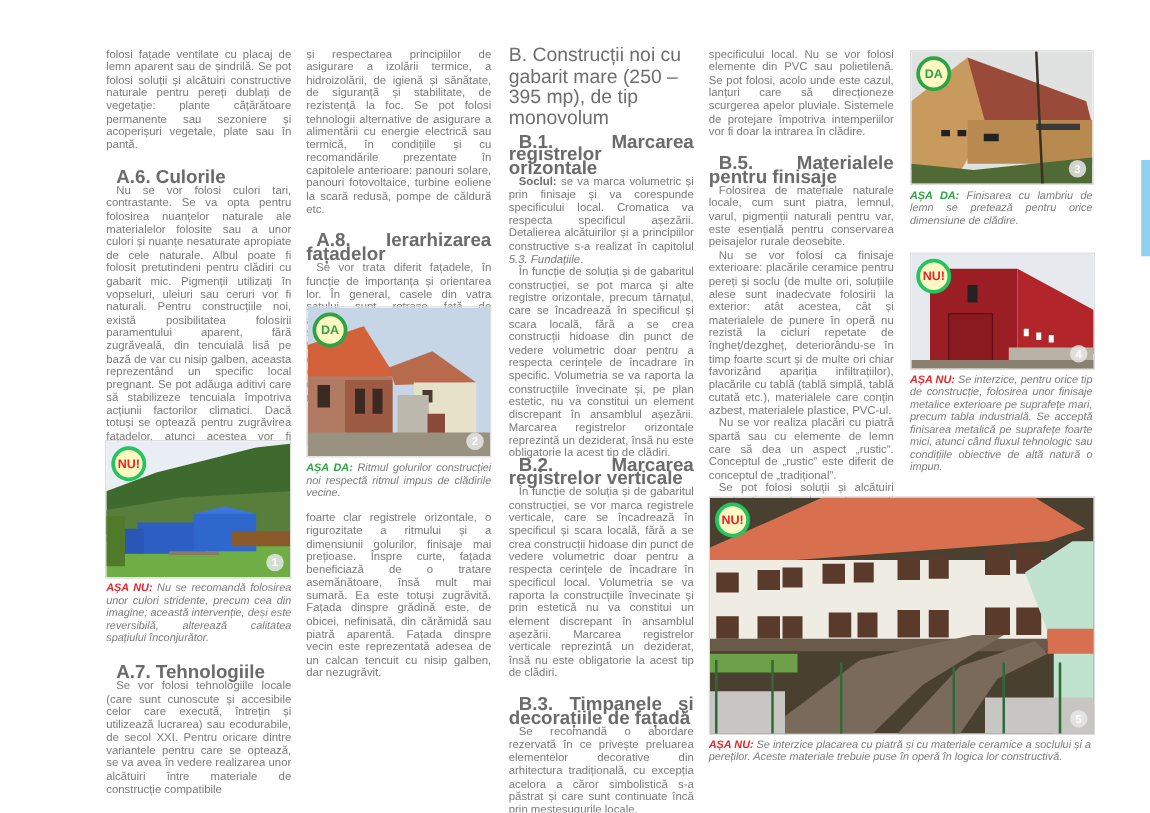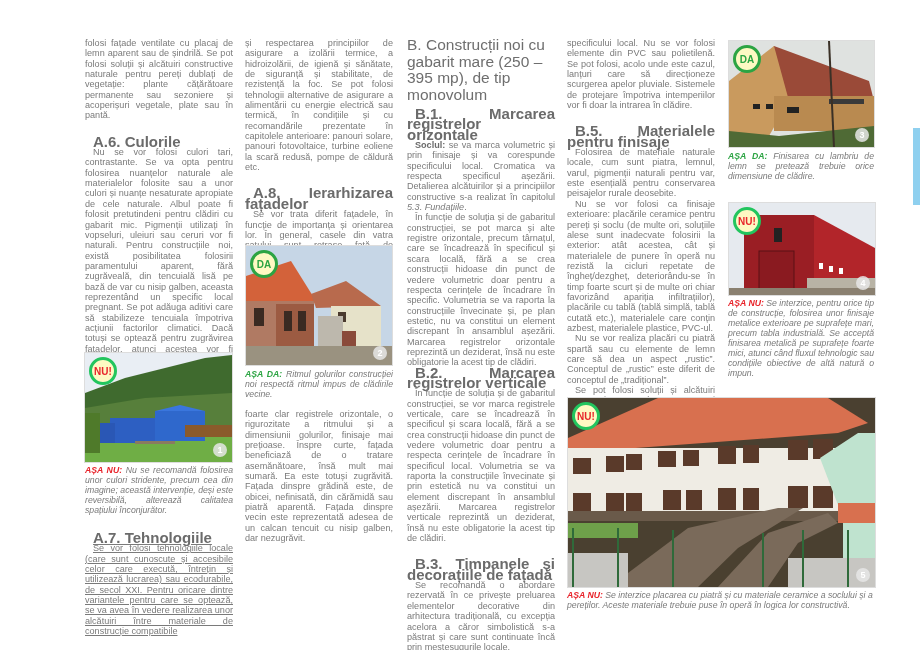--- a/index.html
+++ b/index.html
@@ -44,21 +44,21 @@
     <rect x="50" y="88" width="40" height="3" fill="#8a7a60"></rect>
     <rect x="0" y="60" width="15" height="40" fill="#4f7a2a"></rect>
   </svg>
   <div class="badge nu">NU!</div>
   <div class="num">1</div>
 </div>
 <div class="caption" style="left:85px;top:465px;width:148px;">
   <span class="lbl red">AȘA NU:</span><span> Nu se recomandă folosirea unor culori stridente, precum cea din imagine; această intervenție, deși este reversibilă, alterează calitatea spațiului înconjurător.</span>
 </div>
 
-<div class="col" style="left:85px;top:533px;width:148px;text-decoration:underline;">
+<div class="col" style="left:85px;top:533px;width:148px;">
   <div class="h3 tight">A.7. Tehnologiile</div>
   <p>Se vor folosi tehnologiile locale (care sunt cunoscute și accesibile celor care execută, întrețin și utilizează lucrarea) sau ecodurabile, de secol XXI. Pentru oricare dintre variantele pentru care se optează, se va avea în vedere realizarea unor alcătuiri între materiale de construcție compatibile</p>
 </div>
 
 <div class="col" style="left:245px;width:148px;">
   <p class="noind">și respectarea principiilor de asigurare a izolării termice, a hidroizolării, de igienă și sănătate, de siguranță și stabilitate, de rezistență la foc. Se pot folosi tehnologii alternative de asigurare a alimentării cu energie electrică sau termică, în condițiile și cu recomandările prezentate în capitolele anterioare: panouri solare, panouri fotovoltaice, turbine eoliene la scară redusă, pompe de căldură etc.</p>
   <div class="h3">A.8. Ierarhizarea fațadelor</div>
   <p>Se vor trata diferit fațadele, în funcție de importanța și orientarea lor. În general, casele din vatra satului sunt retrase față de aliniament, între fațada principală și stradă fiind amenajată o grădină de flori, ceea ce a dus la o tratare diferită a lor. Fațada cea mai elaborată este aproape în toate cazurile cea dinspre stradă, care are marcate</p>
 </div>
 
@@ -121,21 +121,21 @@
     <rect x="37" y="63" width="7" height="5" fill="#222"></rect>
     <rect x="58" y="66" width="12" height="6" fill="#222"></rect>
     <rect x="100" y="58" width="35" height="5" fill="#3a3a3a"></rect>
     <polygon points="0,90 50,95 145,85 145,106 0,106" fill="#4f6a35"></polygon>
     <line x1="100" y1="0" x2="105" y2="106" stroke="#3a3026" stroke-width="2"></line>
   </svg>
   <div class="badge da">DA</div>
   <div class="num">3</div>
 </div>
 <div class="caption" style="left:728px;top:151px;width:146px;">
-  <span class="lbl green">AȘA DA:</span><span> Finisarea cu lambriu de lemn se pretează trebuie orice dimensiune de clădire.</span>
+  <span class="lbl green">AȘA DA:</span><span> Finisarea cu lambriu de lemn se pretează pentru orice dimensiune de clădire.</span>
 </div>
 
 <div class="photo" style="left:728px;top:202px;width:146px;height:92px;">
   <svg width="146" height="92" viewBox="0 0 146 92" preserveAspectRatio="none">
     <rect width="146" height="92" fill="#e6eaef"></rect>
     <rect x="15" y="12" width="70" height="75" fill="#9a1e24"></rect>
     <polygon points="85,12 146,45 146,80 85,80" fill="#b2252a"></polygon>
     <rect x="45" y="25" width="8" height="14" fill="#222"></rect>
     <rect x="30" y="48" width="35" height="40" fill="#8a1a20" stroke="#5a1014" stroke-width="1"></rect>
     <rect x="90" y="60" width="4" height="6" fill="#fff"></rect>

